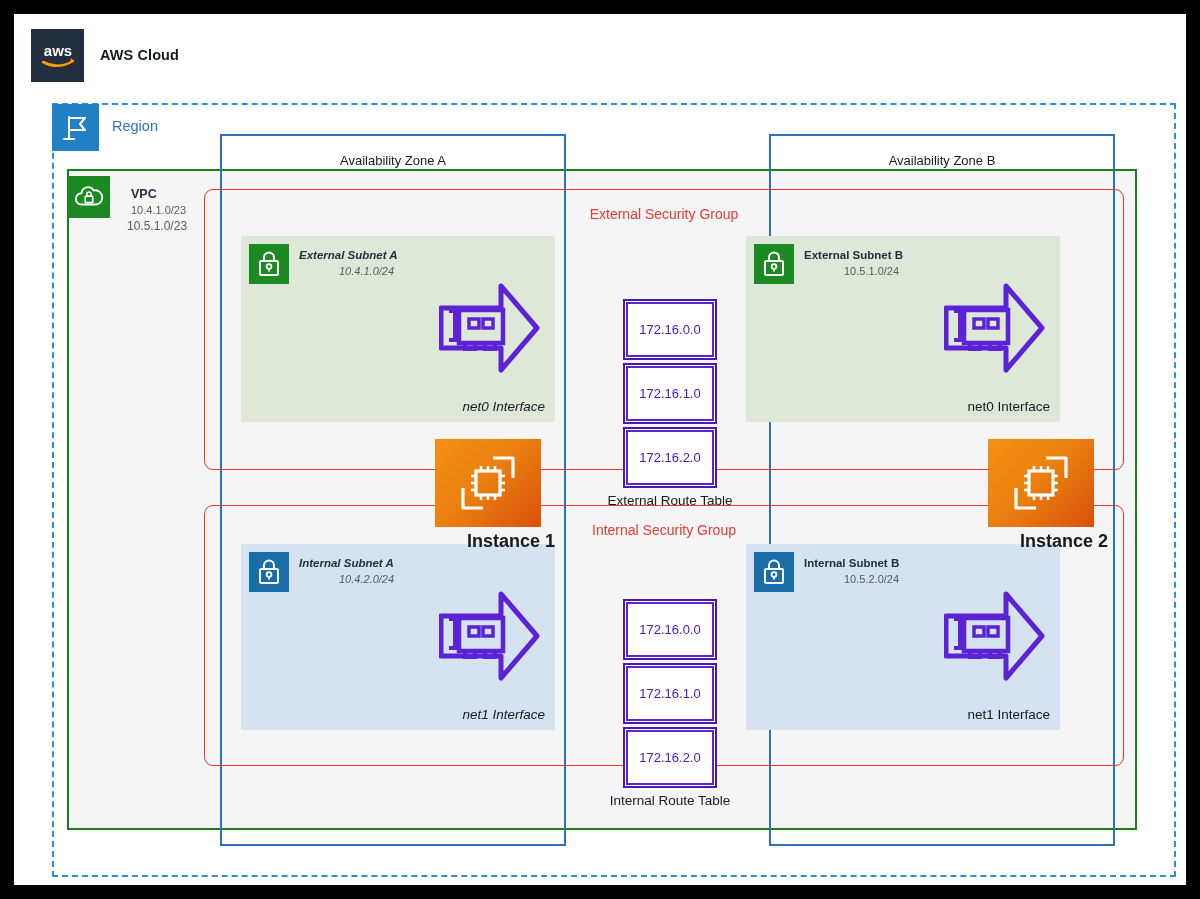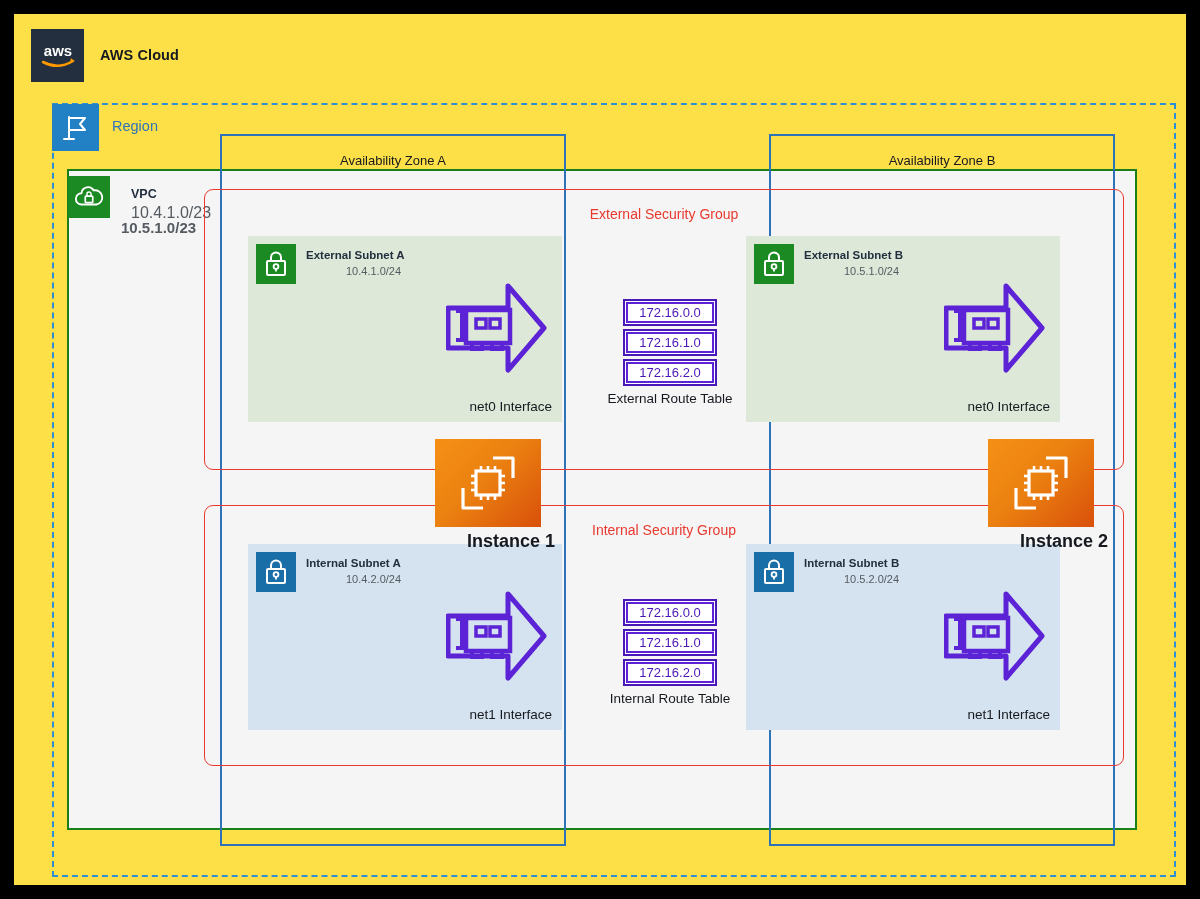--- a/index.html
+++ b/index.html
@@ -14,21 +14,21 @@
     width: 1200px;
     height: 899px;
     background: #000000;
     overflow: hidden;
   }
   
   .page {
     position: absolute;
     left: 14px; top: 14px;
     width: 1172px; height: 871px;
-    background: #fde047;
+    background: #ffffff;
   }
   
   .aws-logo {
     position: absolute;
     left: 17px; top: 15px;
     width: 53px; height: 53px;
     background: #232F3E;
     display: flex; align-items: center; justify-content: center;
   }
   .aws-cloud-label {
@@ -73,26 +73,26 @@
     display: flex; align-items: center; justify-content: center;
   }
   .vpc-title {
     position: absolute;
     left: 117px; top: 173px;
     font-size: 12.5px; font-weight: bold; color: #232F3E;
   }
   .vpc-cidr1 {
     position: absolute;
     left: 117px; top: 190px;
-    font-size: 16px; color: #555B61;
+    font-size: 11px; color: #555B61;
   }
   .vpc-cidr2 {
     position: absolute;
-    left: 107px; top: 205px;
-    font-size: 15px; color: #555B61; font-weight: bold;
+    left: 113px; top: 205px;
+    font-size: 12px; color: #555B61;
   }
   
   .az-box {
     position: absolute;
     top: 120px; height: 712px;
     border: 2px solid #2E73B8;
     background: transparent;
   }
   .az-a { left: 206px; width: 346px; }
   .az-b { left: 755px; width: 346px; }
@@ -118,21 +118,21 @@
     text-align: center;
     font-size: 14px; color: #E8392F;
   }
   
   .subnet {
     position: absolute;
     width: 314px; height: 186px;
   }
   .subnet-ext { background: #DDE8D8; top: 222px; }
   .subnet-int { background: #D4E3EF; top: 530px; padding-left: 44px; }
-  .sub-a { left: 234px; }
+  .sub-a { left: 227px; font-style: italic; }
   .sub-b { left: 732px; }
   .subnet-icon {
     position: absolute;
     left: 8px; top: 8px;
     width: 40px; height: 40px;
     display: flex; align-items: center; justify-content: center;
   }
   .icon-green { background: #1B8A23; }
   .icon-blue  { background: #1A6EA8; }
   .subnet-name {
@@ -186,21 +186,21 @@
     border: 2px solid #4A17B8;
     background: #ffffff;
     padding: 1px;
   }
   .route-entry-inner {
     border: 2px solid #5B22D6;
     background: #ffffff;
     text-align: center;
     font-size: 13px; color: #4A17B8;
     line-height: 15px;
-    padding: 1px 0;
+    padding: 18px 0;
   }
   .rt-label {
     text-align: center;
     margin-top: 5px;
     font-size: 13.5px; color: #16191F;
   }
   
   .nacl-wrap {
     position: absolute;
     left: 60px; top: 413px;

